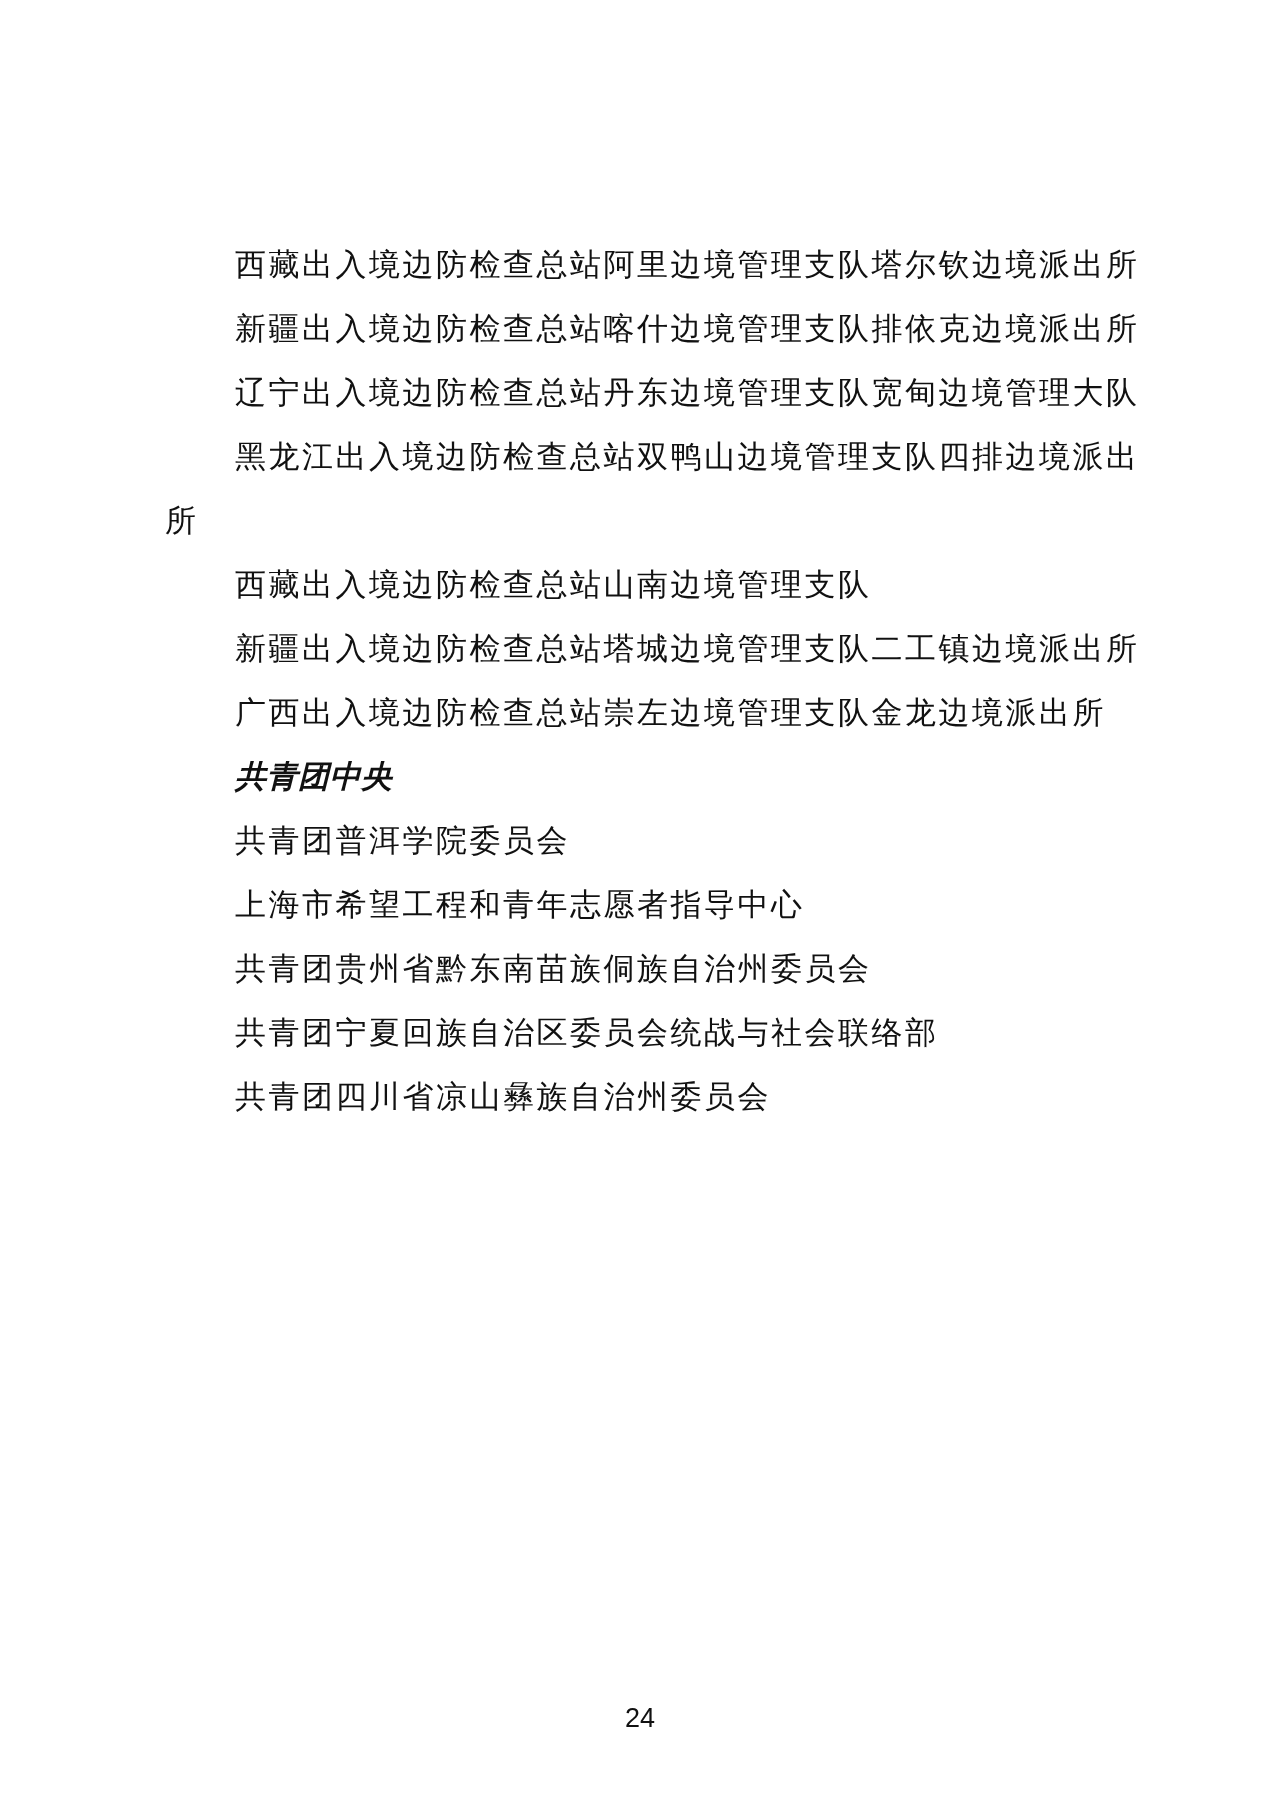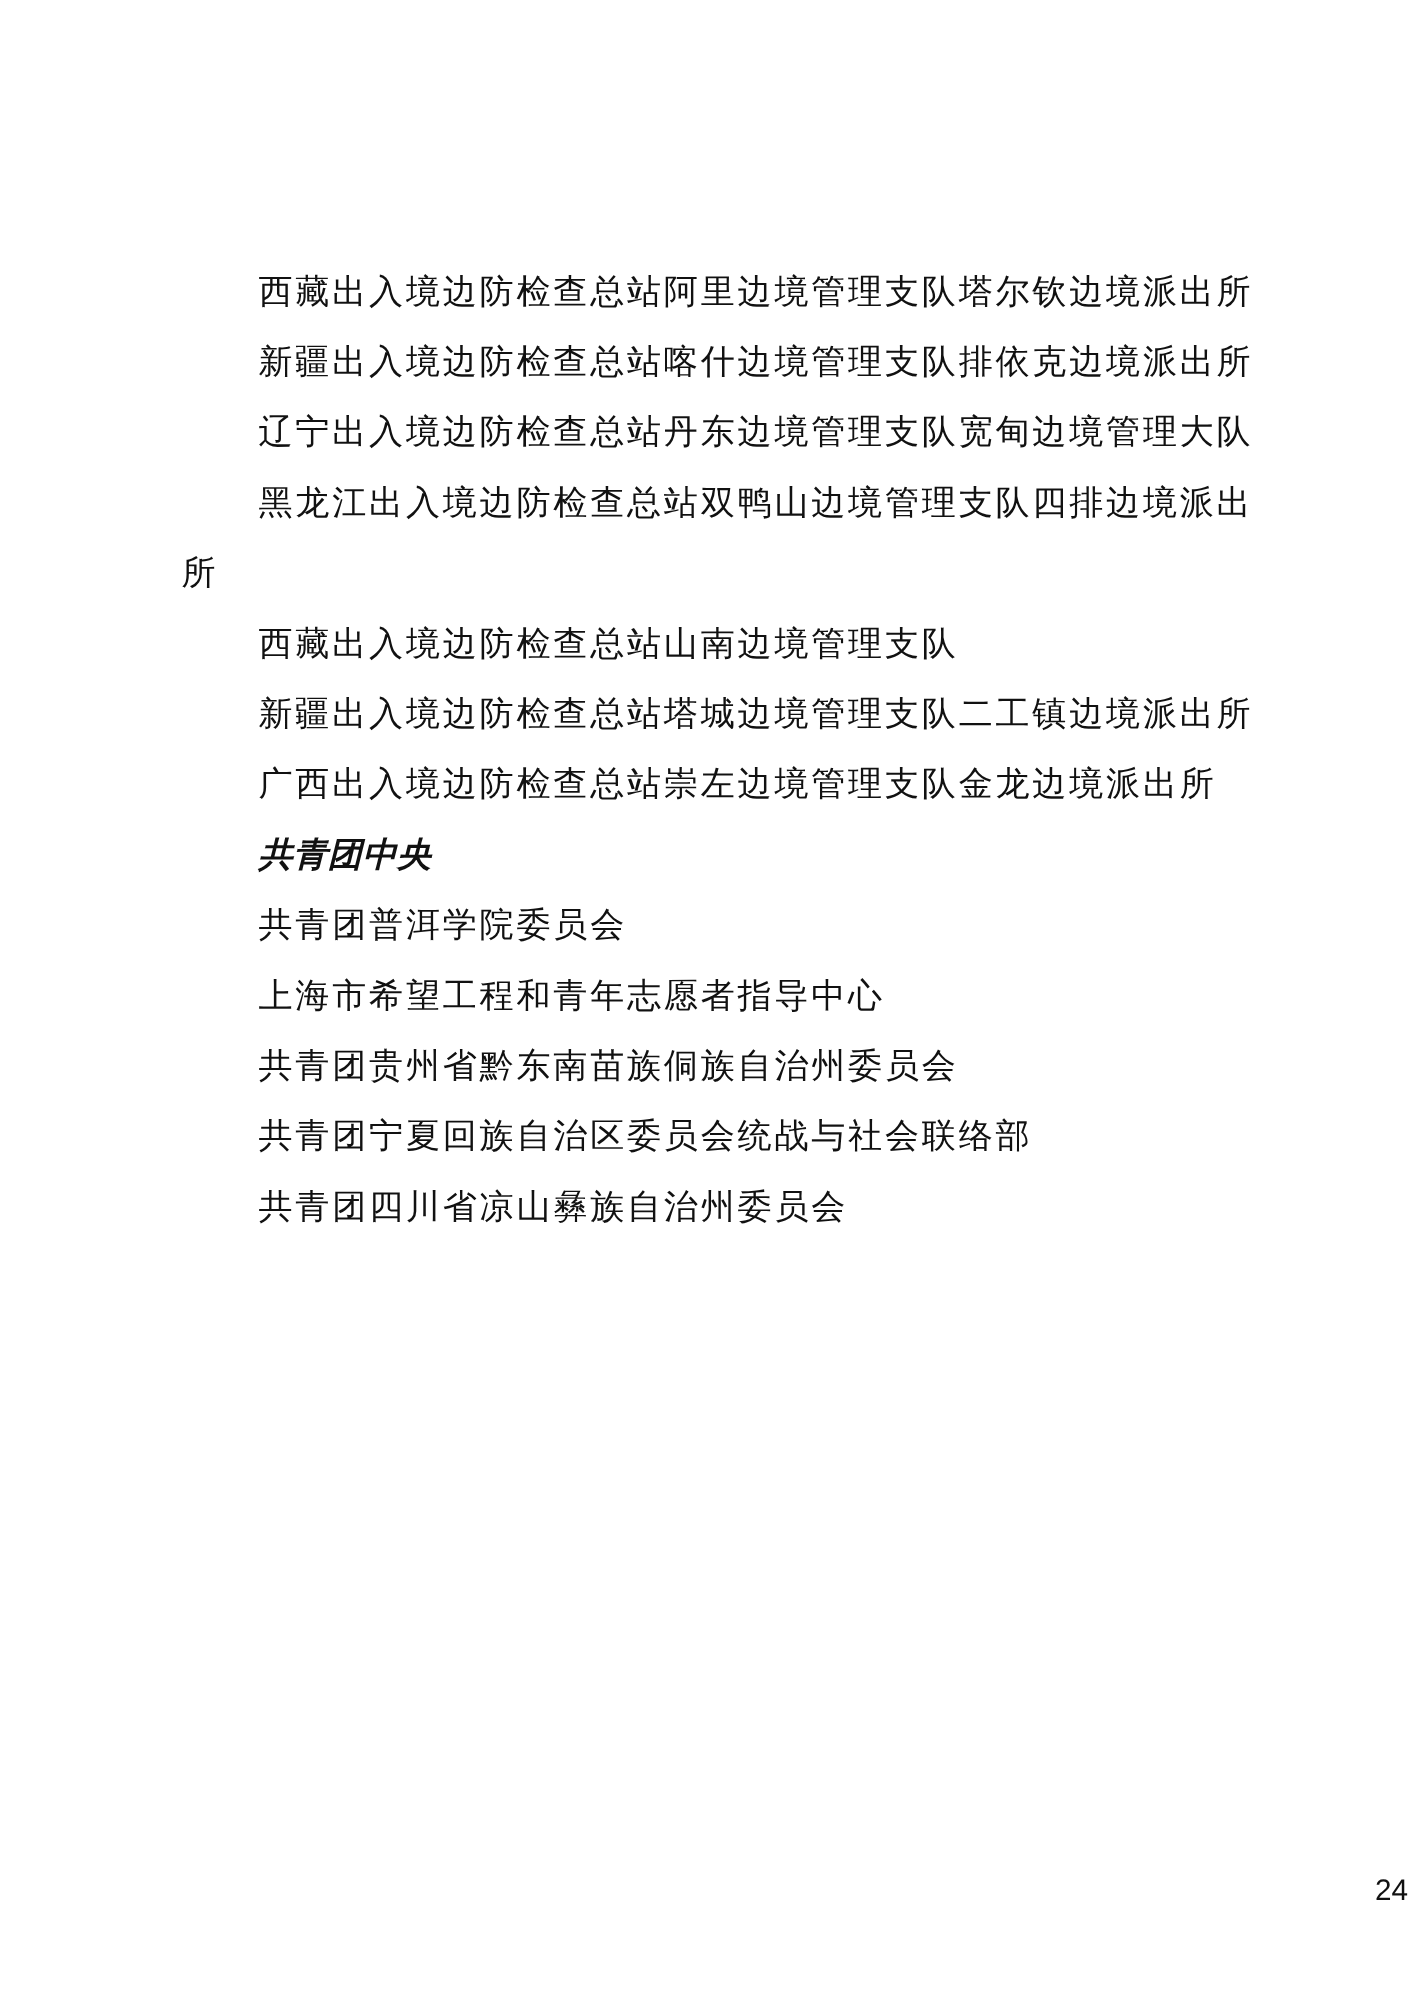--- a/index.html
+++ b/index.html
@@ -45,21 +45,21 @@
     font-family: "Liberation Sans", sans-serif;
     font-weight: bold;
     letter-spacing: 0.5px;
     font-style: italic;
   }
   .pagenum {
     position: absolute;
     left: 0;
     top: 1703px;
     width: 1280px;
-    text-align: right;
+    text-align: center;
     font-size: 27px;
     line-height: 30px;
     font-family: "Liberation Sans", sans-serif;
     color: #111111;
   }
 </style>
 </head>
 <body>
 
 <div class="page">

